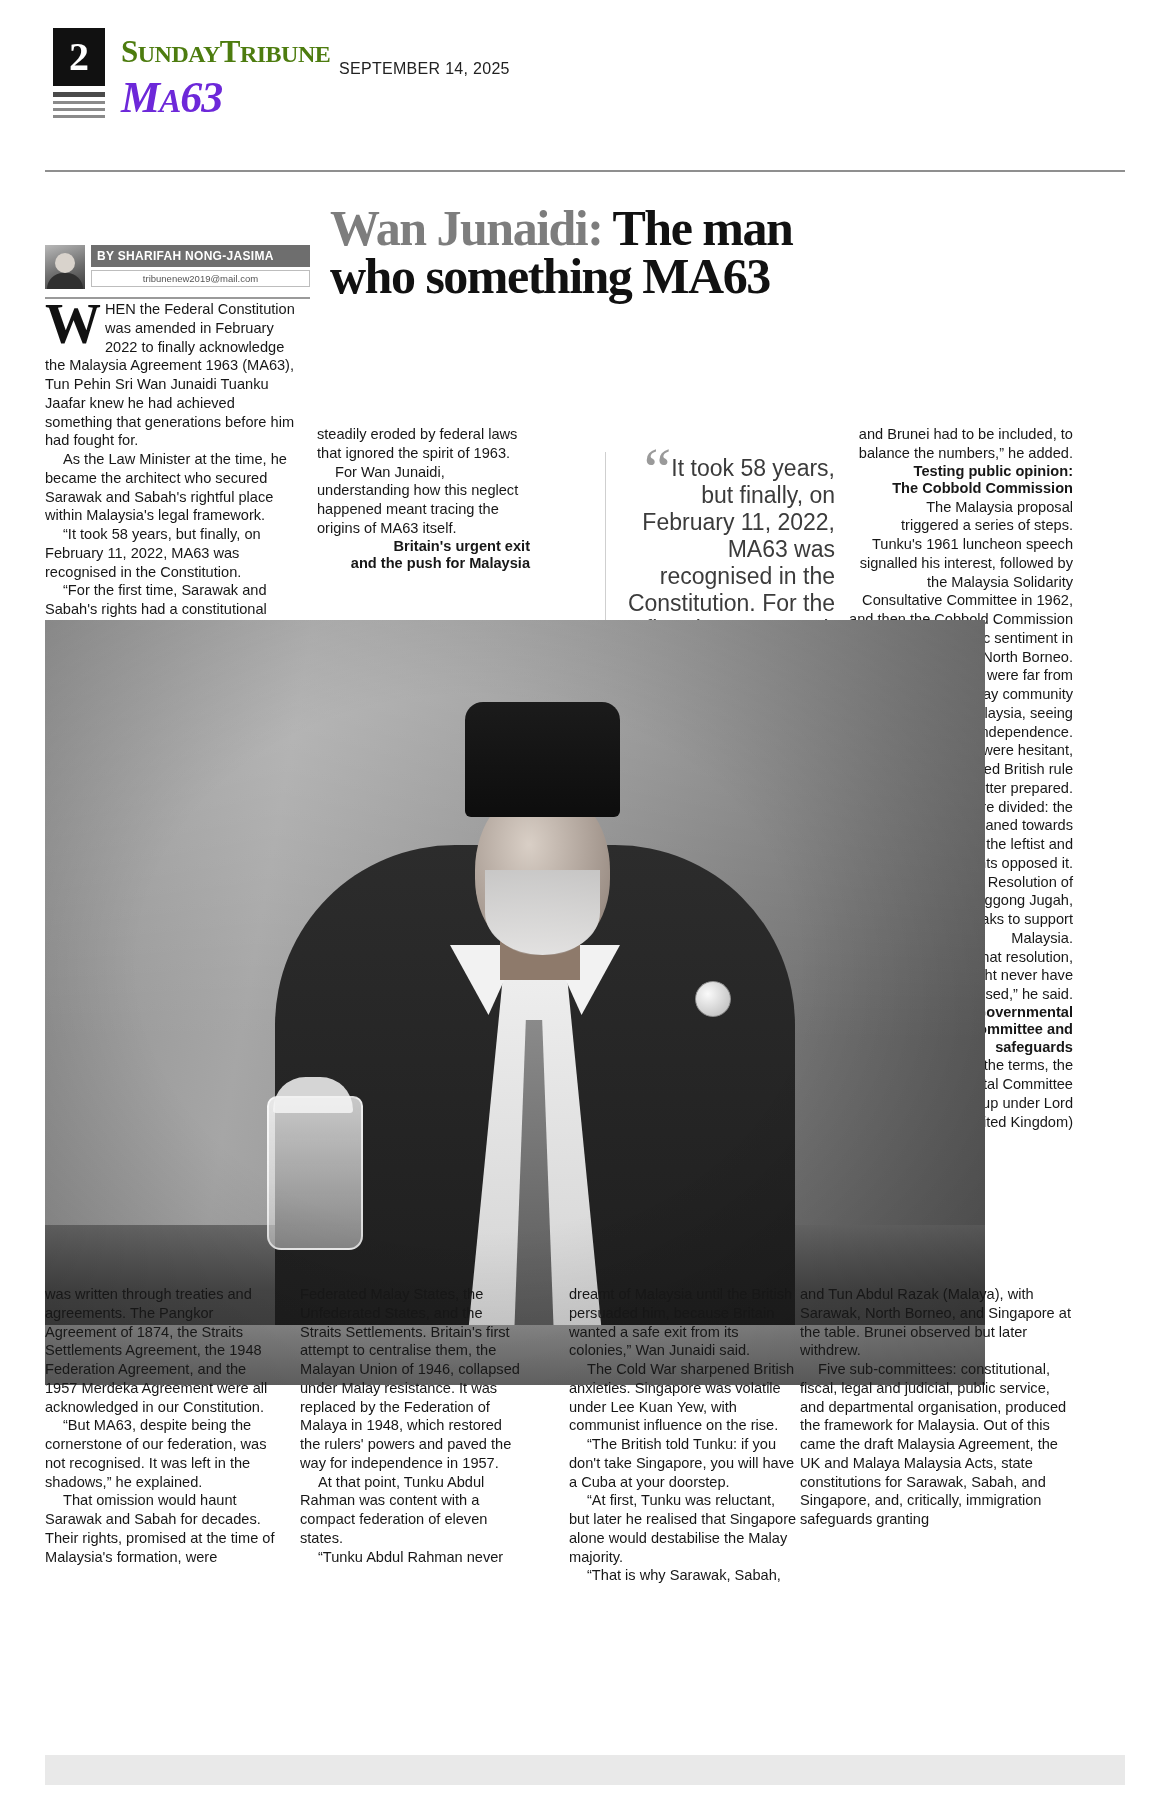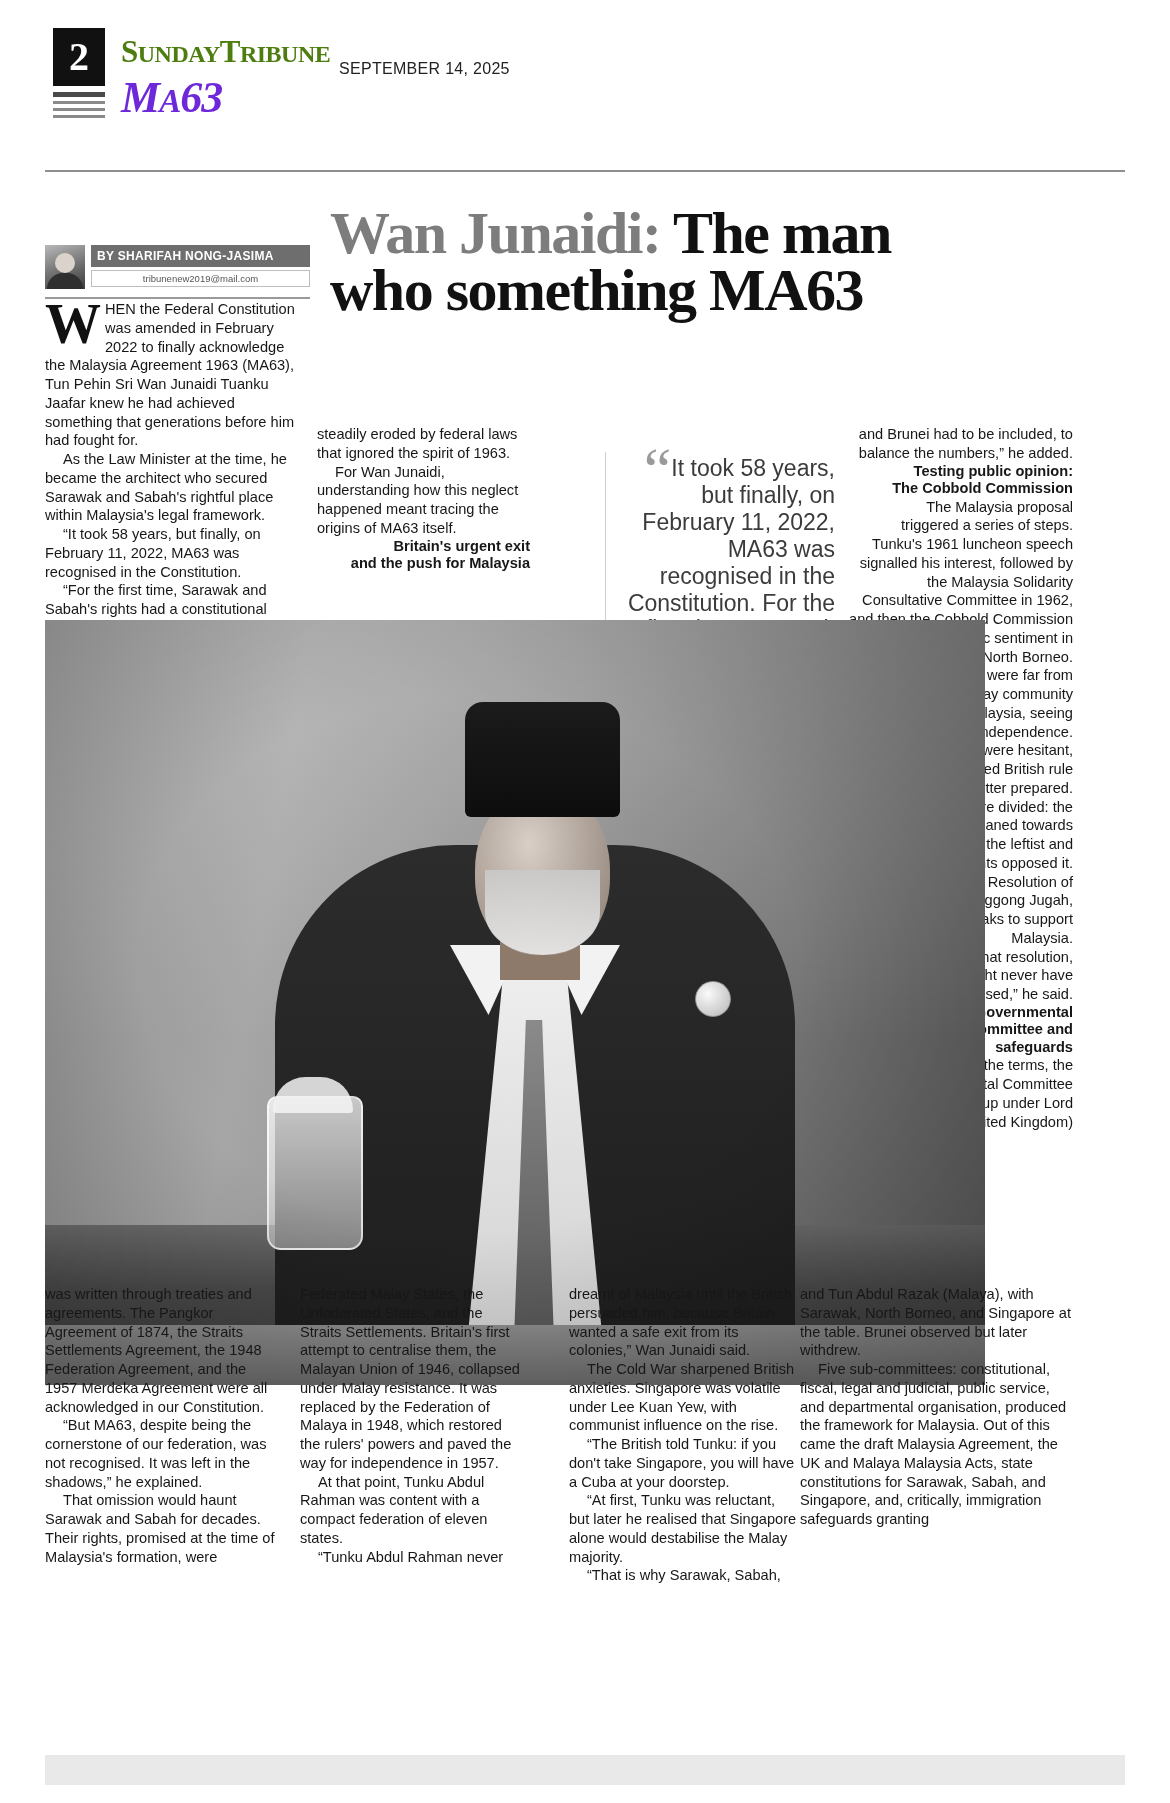--- a/index.html
+++ b/index.html
@@ -101,21 +101,21 @@
   }
 
   
   .headline {
     position: absolute;
     left: 330px;
     top: 205px;
     width: 800px;
     font-family: "Liberation Serif", serif;
     font-weight: bold;
-    font-size: 60px;
+    font-size: 50px;
     line-height: 0.95;
     letter-spacing: -1.5px;
     color: #111;
   }
   .headline .grey { color: #7d7d7d; }
 
   
   .byline-wrap {
     position: absolute;
     left: 45px;

